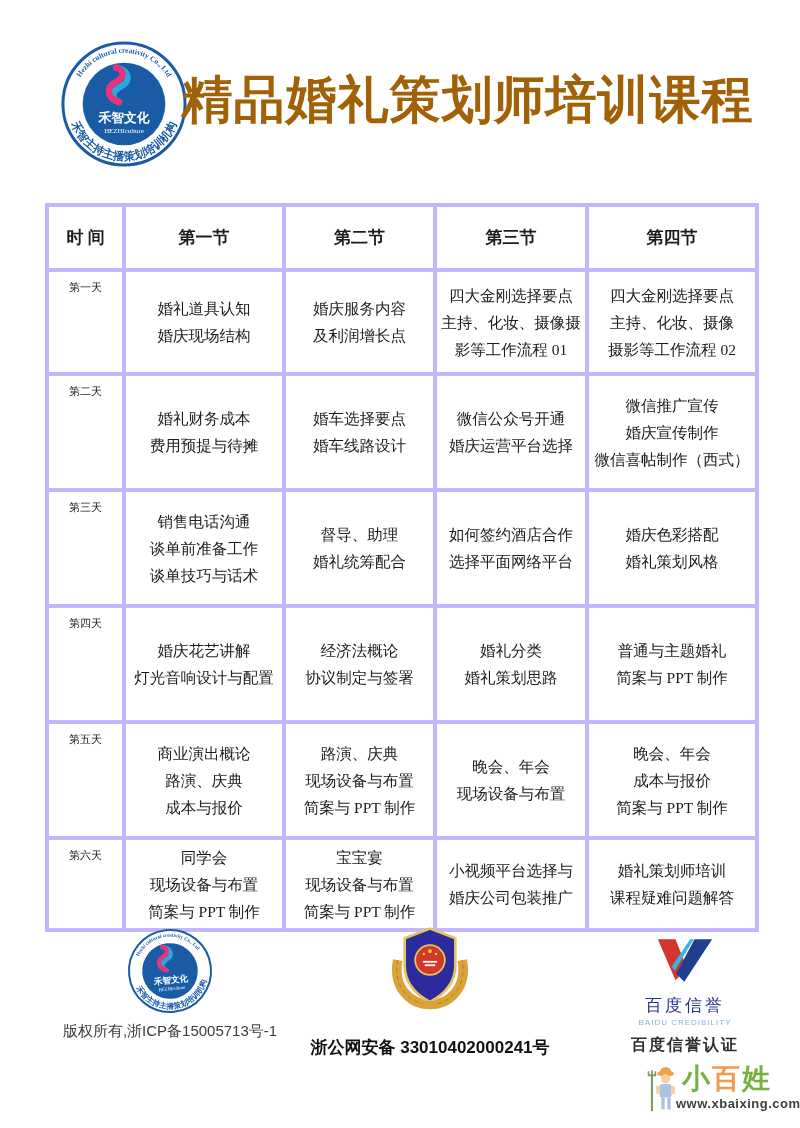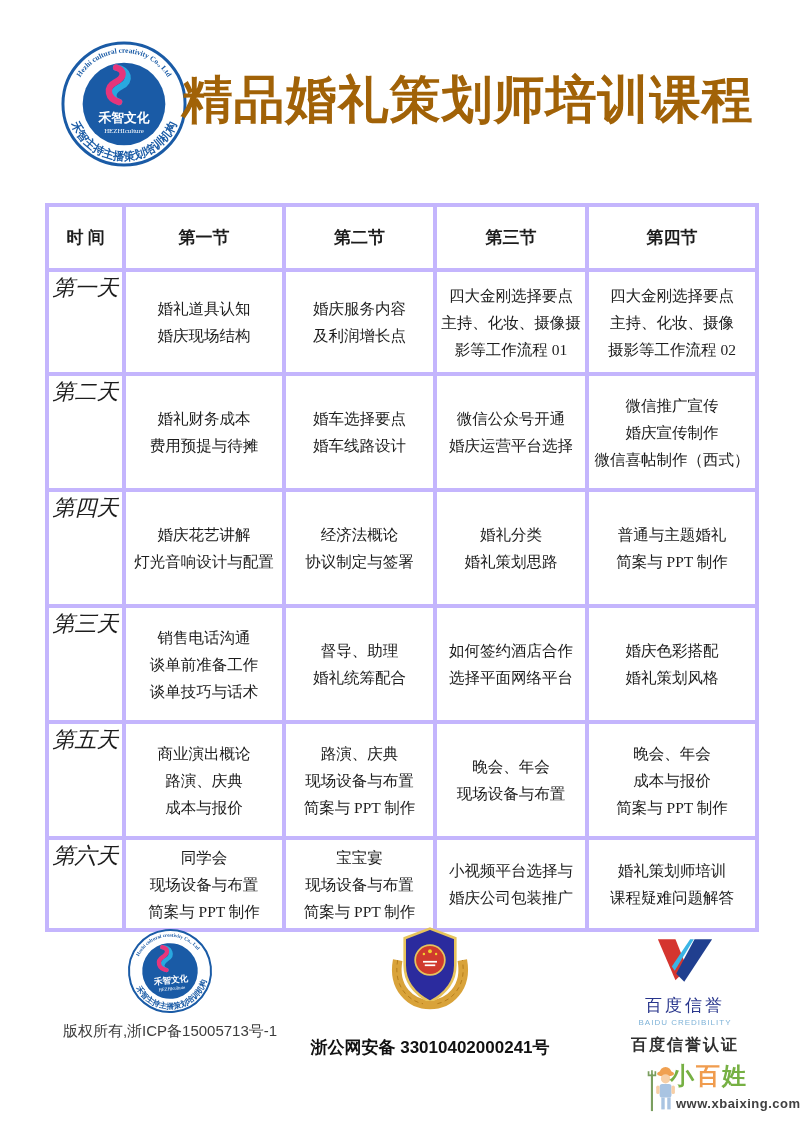--- a/index.html
+++ b/index.html
@@ -28,21 +28,21 @@
   table.schedule col.c4 { width:170px; }
   table.schedule th, table.schedule td {
     border:4px solid #c4b5fd; text-align:center; color:#1c1c1c;
     white-space:pre-line; line-height:27px; padding:2px;
   }
   table.schedule thead tr { height:65px; }
   table.schedule tbody tr { height:116px; }
   table.schedule tbody tr:first-child { height:104px; }
   table.schedule tbody tr:last-child { height:92px;margin-top:7px; }
   table.schedule th { font-size:17px; font-weight:bold; }
-  td.day { vertical-align:top; padding-top:22px; font-size:22px;font-style:italic; }
+  td.day { vertical-align:top; padding-top:22px; font-size:11px; }
   td.cell { vertical-align:middle; font-size:15.5px; }
 
   
   .f-left  { position:absolute; left:50px;  top:928px; width:240px; text-align:center; }
   .f-left .hezhi-logo-small { width:86px; height:86px; display:inline-block; transform:rotate(-6deg); }
   .icp-text {
     margin-top:4px; font-family:"Liberation Sans","DejaVu Sans",sans-serif;
     font-size:15px; color:#3c3c3c;
   }
   .f-center { position:absolute; left:310px; top:922px; width:240px; text-align:center; }
@@ -53,21 +53,21 @@
   .f-right { position:absolute; left:610px; top:936px; width:150px; text-align:center;
              font-family:"Liberation Sans","DejaVu Sans",sans-serif; }
   .baidu-cn { font-size:17px; color:#28358c; letter-spacing:3px; margin-top:2px; }
   .baidu-en { font-size:8px;  color:#7fb3d8; letter-spacing:1px; margin-top:1px; }
   .baidu-cert { font-size:16px; font-weight:bold; color:#2e2e2e; margin-top:8px; letter-spacing:2px; }
 
   
   .watermark { position:absolute; left:646px; top:1060px; width:152px; height:66px;
                font-family:"Liberation Sans","DejaVu Sans",sans-serif; }
   .wm-farmer { position:absolute; left:0; top:2px; }
-  .wm-name { position:absolute; left:24px; top:0; font-size:24px; font-weight:bold;
+  .wm-name { position:absolute; left:36px; top:0; font-size:28px; font-weight:bold;
              white-space:nowrap; letter-spacing:2px; }
   .wm-c0, .wm-c2 { color:#76b043; }
   .wm-c1 { color:#f09c4e; }
   .wm-url { position:absolute; left:30px; top:36px; font-size:13px; font-weight:bold;
             color:#404040; letter-spacing:0.5px; white-space:nowrap; }
 </style>
 </head>
 <body>
 
 <div class="page">
@@ -132,41 +132,41 @@
 费用预提与待摊</td>
         <td class="cell">婚车选择要点
 婚车线路设计</td>
         <td class="cell">微信公众号开通
 婚庆运营平台选择</td>
         <td class="cell">微信推广宣传
 婚庆宣传制作
 微信喜帖制作（西式）</td>
       </tr>
       <tr>
-        <td class="day">第四天</td>
-        <td class="cell">婚庆花艺讲解
-灯光音响设计与配置</td>
-        <td class="cell">经济法概论
-协议制定与签署</td>
-        <td class="cell">婚礼分类
-婚礼策划思路</td>
-        <td class="cell">普通与主题婚礼
-简案与 PPT 制作</td>
-      </tr>
-      <tr>
         <td class="day">第三天</td>
         <td class="cell">销售电话沟通
 谈单前准备工作
 谈单技巧与话术</td>
         <td class="cell">督导、助理
 婚礼统筹配合</td>
         <td class="cell">如何签约酒店合作
 选择平面网络平台</td>
         <td class="cell">婚庆色彩搭配
 婚礼策划风格</td>
+      </tr>
+      <tr>
+        <td class="day">第四天</td>
+        <td class="cell">婚庆花艺讲解
+灯光音响设计与配置</td>
+        <td class="cell">经济法概论
+协议制定与签署</td>
+        <td class="cell">婚礼分类
+婚礼策划思路</td>
+        <td class="cell">普通与主题婚礼
+简案与 PPT 制作</td>
       </tr>
       <tr>
         <td class="day">第五天</td>
         <td class="cell">商业演出概论
 路演、庆典
 成本与报价</td>
         <td class="cell">路演、庆典
 现场设备与布置
 简案与 PPT 制作</td>
         <td class="cell">晚会、年会

